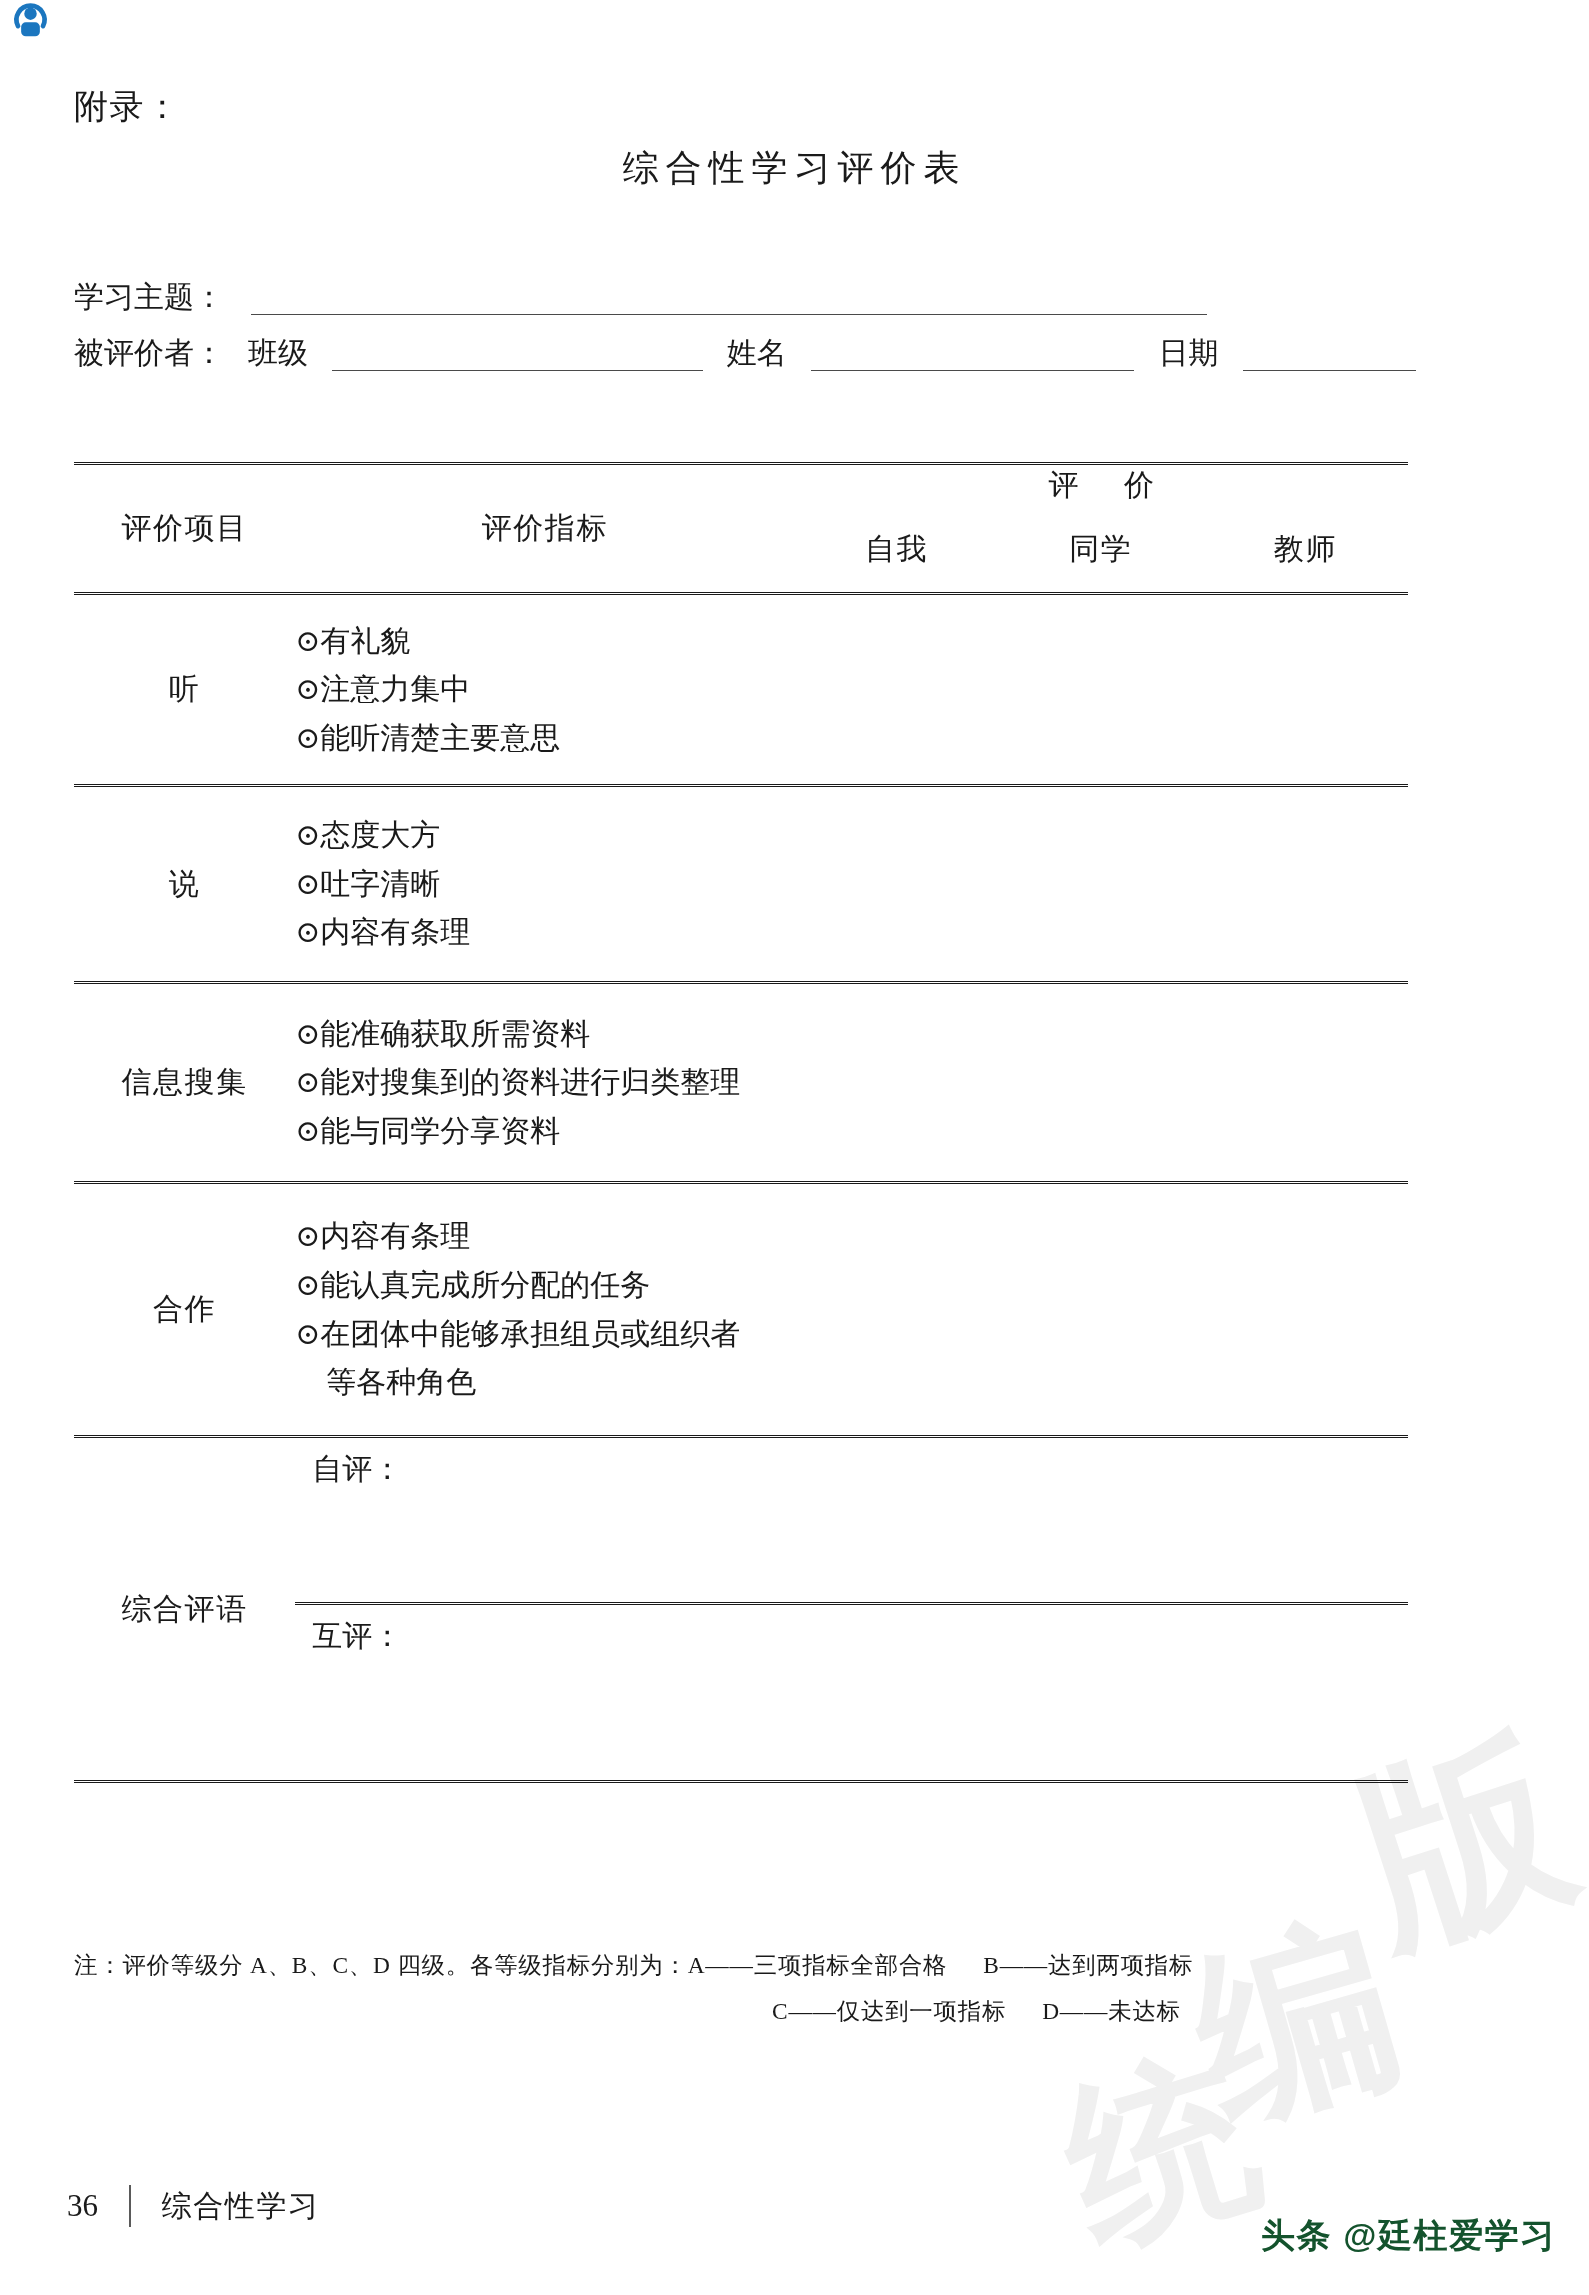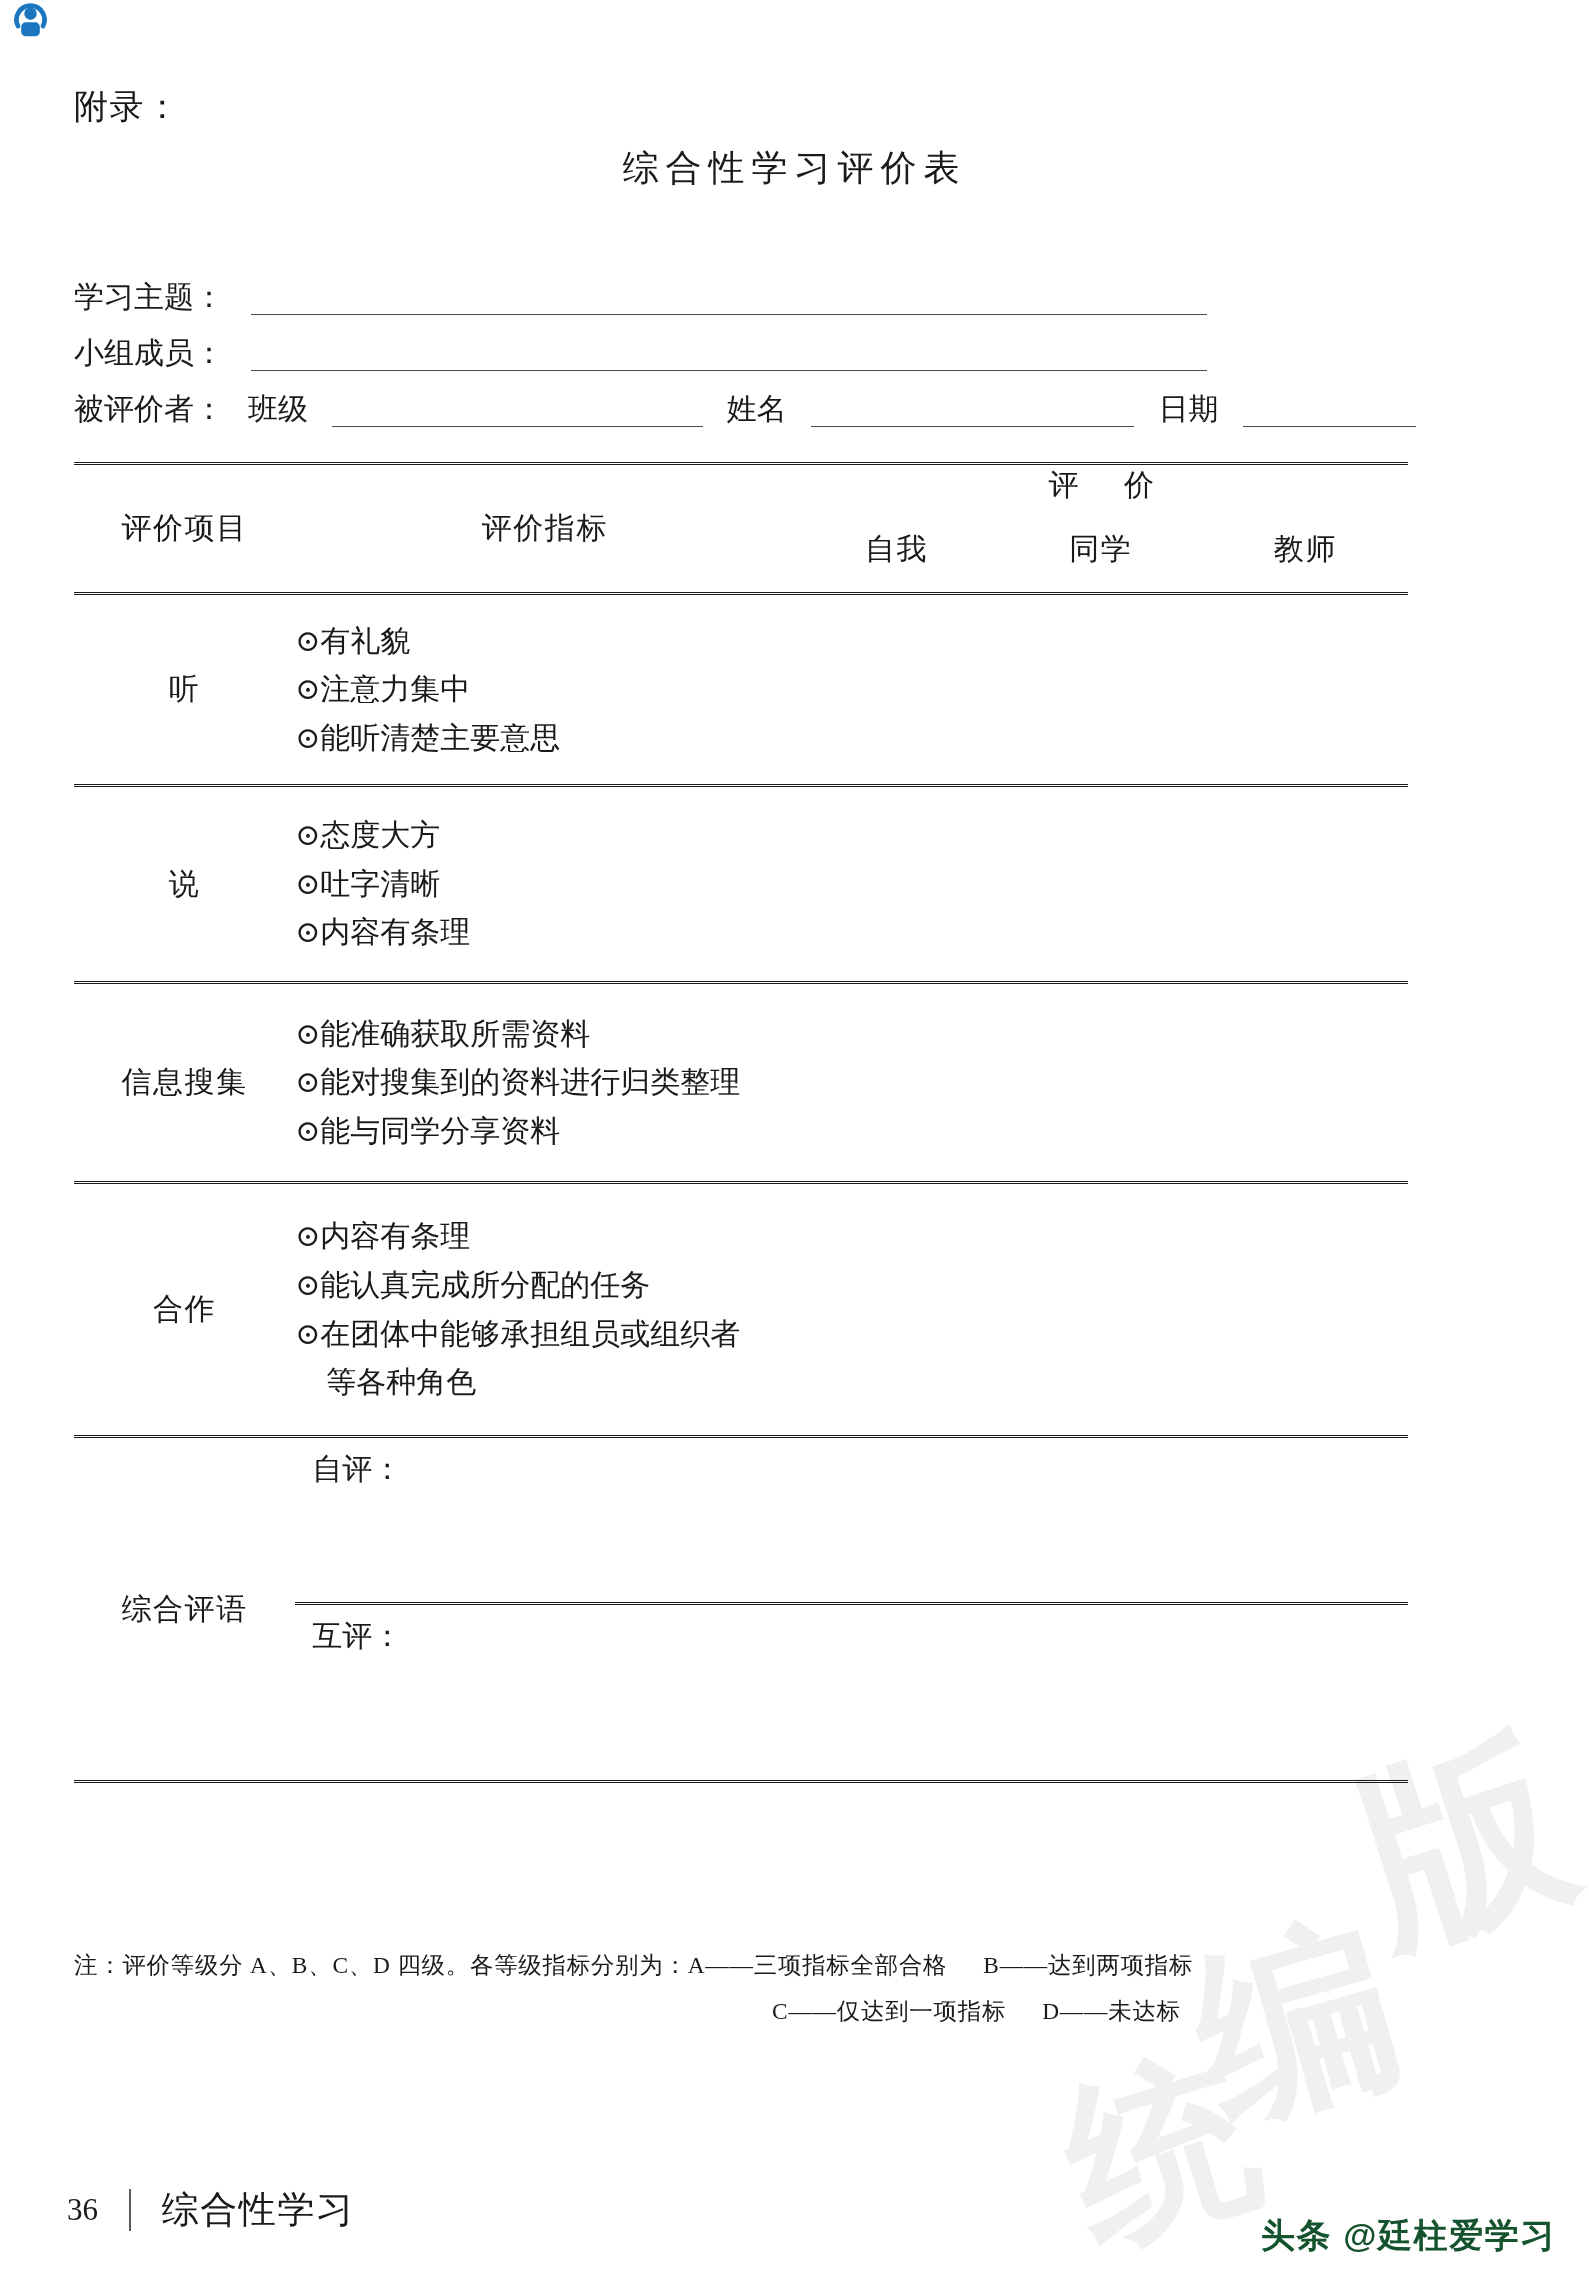--- a/index.html
+++ b/index.html
@@ -170,21 +170,21 @@
     align-items: center;
     font-size: 31px;
   }
   .footer-pageno { font-family: "Liberation Serif", "DejaVu Serif", serif; }
   .footer-divider {
     width: 1.6px;
     height: 42px;
     background: #5a5a5a;
     margin: 0 31px;
   }
-  .footer-section { font-size: 37px; letter-spacing: 1.6px; }
+  .footer-section { font-size: 30px; letter-spacing: 1.6px; }
 
   .attribution {
     position: absolute;
     right: 33px;
     top: 2213px;
     font-size: 34px;
     font-weight: bold;
     letter-spacing: 1.6px;
     font-family: "Liberation Sans", "DejaVu Sans", sans-serif;
     color: #14532d;
@@ -209,24 +209,20 @@
 
   <div class="doc-title">综合性学习评价表</div>
 
   <div class="form-block">
 
     <div class="form-row">
       <span class="flabel">学习主题：</span>
       <span class="rule rule-theme"></span>
     </div>
 
-    <div class="form-row">
-      <span class="flabel">小组成员：</span>
-      <span class="rule rule-member"></span>
-    </div>
 
     <div class="form-row">
       <span class="flabel">被评价者：</span>
       <span class="sub-label">班级</span>
       <span class="rule rule-class"></span>
       <span class="sub-label">姓名</span>
       <span class="rule rule-name"></span>
       <span class="sub-label">日期</span>
       <span class="rule rule-date"></span>
     </div>

